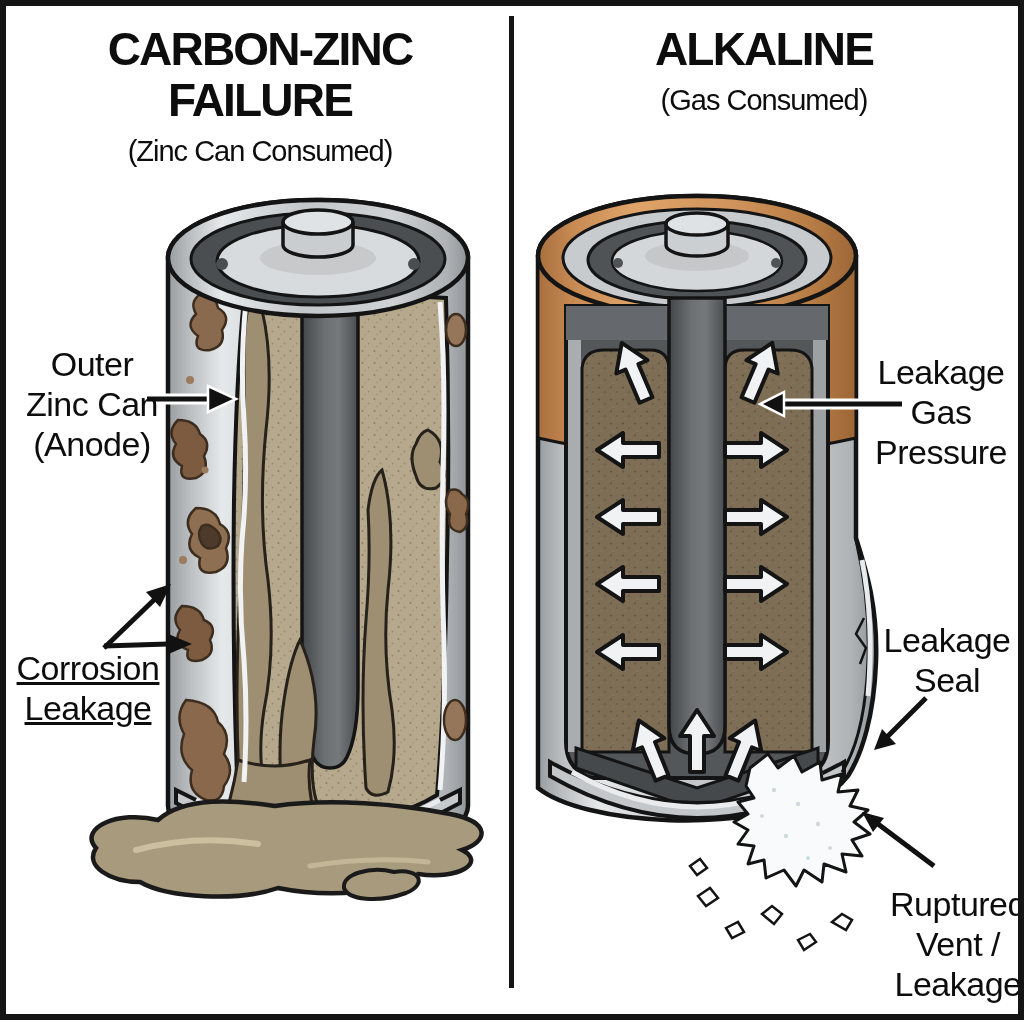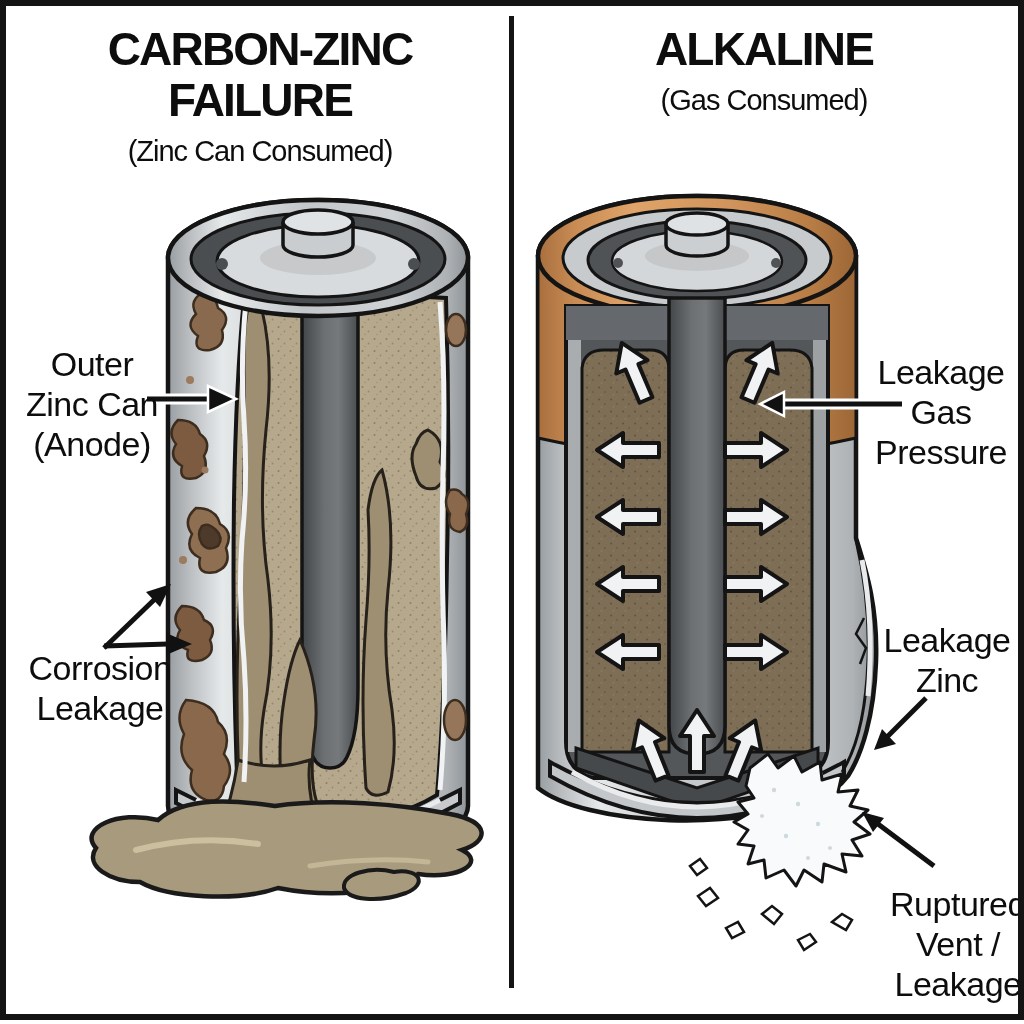--- a/index.html
+++ b/index.html
@@ -242,34 +242,34 @@
     <div class="title-line">ALKALINE</div>
     <div class="subtitle">(Gas Consumed)</div>
   </div>
 
   <div class="lbl" style="left:10px;top:344px;width:164px;">
     <div>Outer</div>
     <div>Zinc Can</div>
     <div>(Anode)</div>
   </div>
 
-  <div class="lbl" style="left:14px;top:648px;width:172px;">
+  <div class="lbl" style="left:2px;top:648px;width:172px;text-decoration:underline;">
     <div>Corrosion</div>
     <div>Leakage</div>
   </div>
 
   <div class="lbl" style="left:864px;top:352px;width:154px;">
     <div>Leakage</div>
     <div>Gas</div>
     <div>Pressure</div>
   </div>
 
   <div class="lbl" style="left:874px;top:620px;width:146px;">
     <div>Leakage</div>
-    <div>Zinc</div>
+    <div>Seal</div>
   </div>
 
   <div class="lbl" style="left:876px;top:884px;width:164px;">
     <div>Ruptured</div>
     <div>Vent /</div>
     <div>Leakage</div>
   </div>
 
   <div class="divider"></div>
   <div class="frame"></div>

